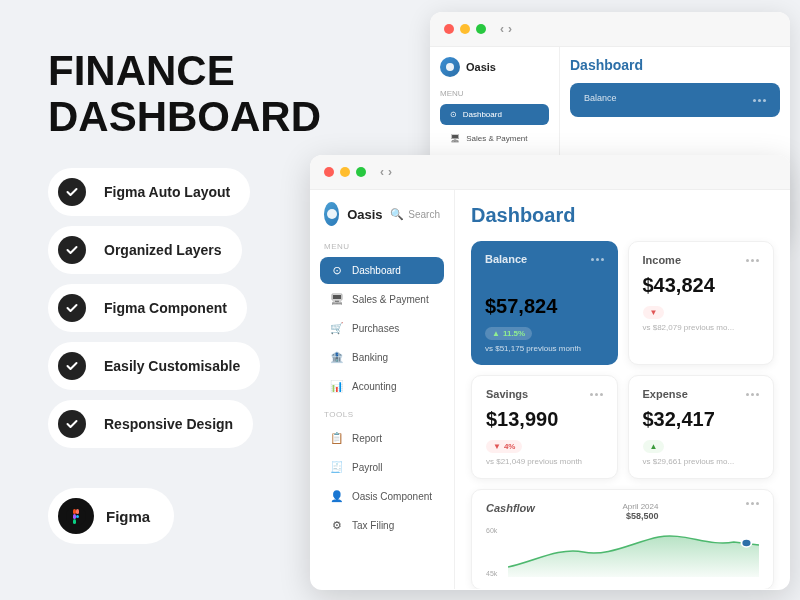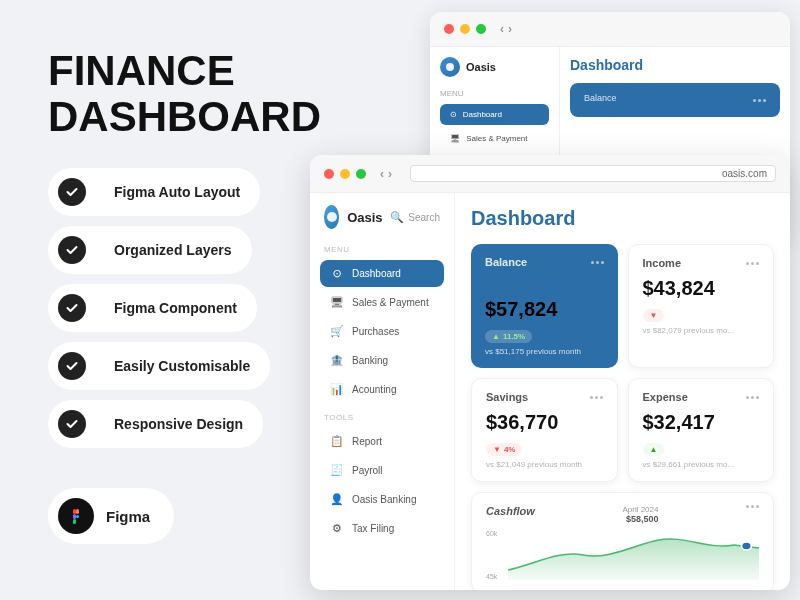--- a/index.html
+++ b/index.html
@@ -33,21 +33,21 @@
     .features-list {
       display: flex;
       flex-direction: column;
       gap: 10px;
       margin-bottom: 32px;
     }
 
     .feature-item {
       display: flex;
       align-items: center;
-      gap: 28px;
+      gap: 18px;
       background: #fff;
       border-radius: 50px;
       padding: 10px 20px 10px 10px;
       width: fit-content;
     }
 
     .check-circle {
       width: 28px;
       height: 28px;
       background: #222;
@@ -593,21 +593,20 @@
 
   <div class="window-front">
     <div class="front-titlebar">
       <div class="dot dot-red"></div>
       <div class="dot dot-yellow"></div>
       <div class="dot dot-green"></div>
       <div class="nav-arrows">
         <span class="nav-arrow">‹</span>
         <span class="nav-arrow">›</span>
       </div>
-      <div class="url-bar">oasis.com</div>
     </div>
 
     <div class="front-content">
 
       <div class="front-sidebar">
         <div class="front-logo">
           <div class="logo-circle">
             <svg width="14" height="14" viewBox="0 0 14 14">
                 <circle cx="7" cy="7" r="5" fill="white" opacity="0.9"></circle>
               </svg>
@@ -647,21 +646,21 @@
         <div class="sidebar-nav-item">
           <span class="sidebar-nav-icon">📋</span>
           <span>Report</span>
         </div>
         <div class="sidebar-nav-item">
           <span class="sidebar-nav-icon">🧾</span>
           <span>Payroll</span>
         </div>
         <div class="sidebar-nav-item">
           <span class="sidebar-nav-icon">👤</span>
-          <span>Oasis Banking</span>
+          <span>Oasis Component</span>
         </div>
         <div class="sidebar-nav-item">
           <span class="sidebar-nav-icon">⚙</span>
           <span>Tax Filing</span>
         </div>
       </div>
 
       <div class="front-main">
         <div class="dashboard-title">Dashboard</div>
 
@@ -699,21 +698,21 @@
 
           <div class="card white-card">
             <div class="card-header">
               <span class="card-label">Savings</span>
               <div class="card-menu">
                 <div class="card-menu-dot"></div>
                 <div class="card-menu-dot"></div>
                 <div class="card-menu-dot"></div>
               </div>
             </div>
-            <div class="card-amount">$36,770</div>
+            <div class="card-amount">$13,990</div>
             <span class="card-badge badge-red">▼ <span>4%</span></span>
             <div class="card-sub" style="color:#999;">vs $21,049 previous month</div>
           </div>
 
           <div class="card white-card">
             <div class="card-header">
               <span class="card-label">Expense</span>
               <div class="card-menu">
                 <div class="card-menu-dot"></div>
                 <div class="card-menu-dot"></div>

